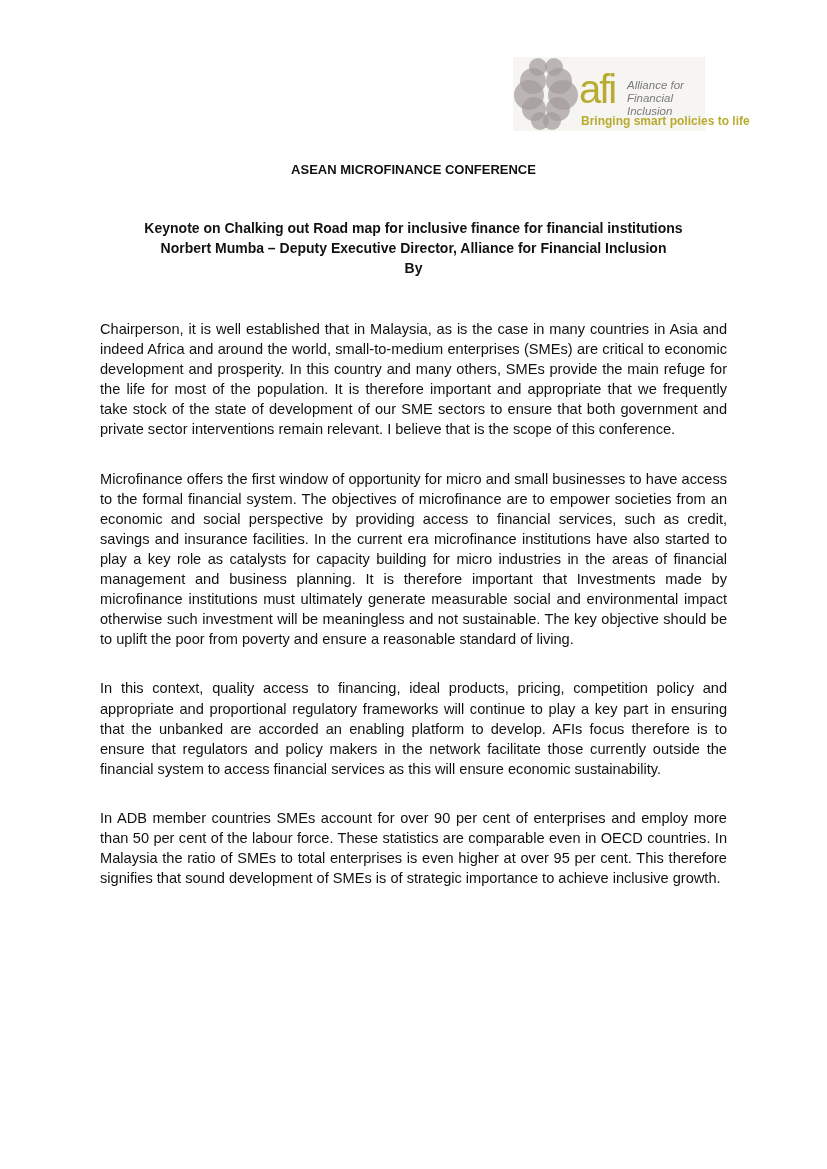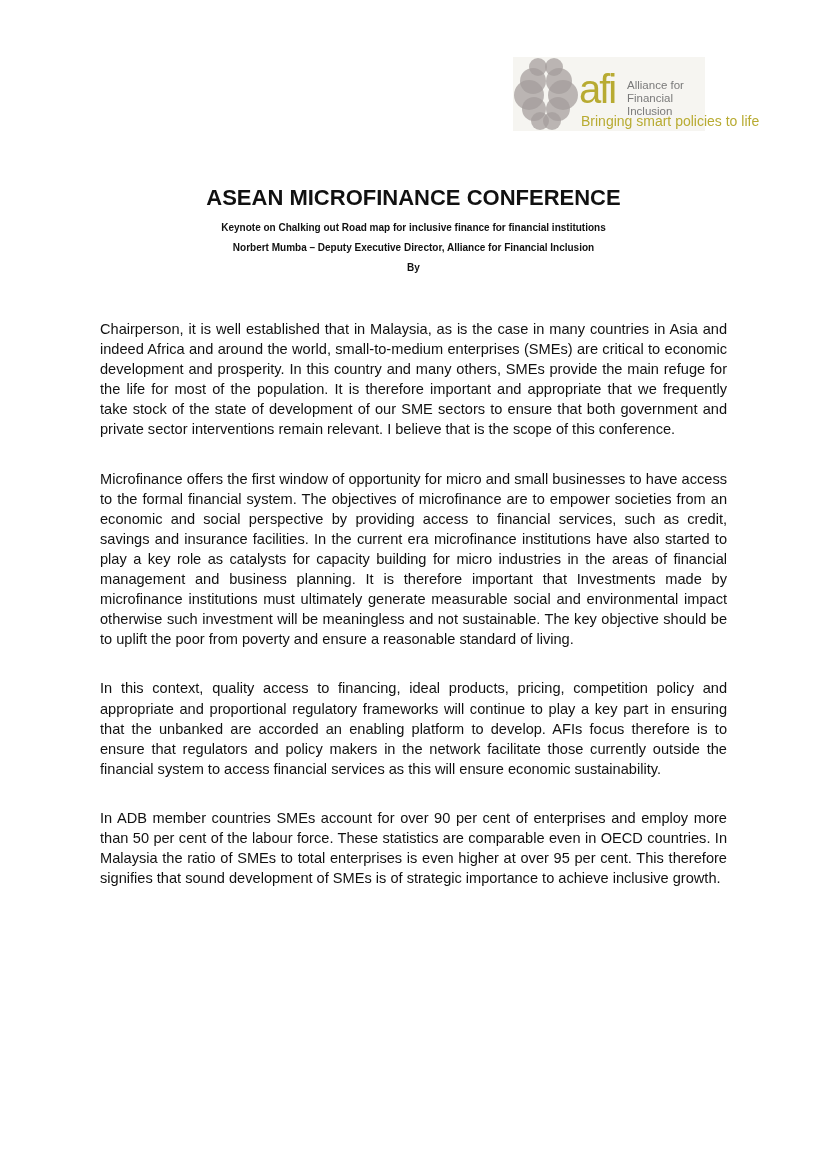--- a/index.html
+++ b/index.html
@@ -42,48 +42,50 @@
       font-weight: normal;
     }
     .logo-name {
       position: absolute;
       left: 114px;
       top: 22px;
       font-size: 11.5px;
       line-height: 13px;
       color: #7a7a7a;
       white-space: pre-line;
+      font-style: italic;
     }
     .logo-tagline {
       position: absolute;
       left: 68px;
       top: 58px;
-      font-size: 14px;
+      font-size: 12px;
       line-height: 13px;
       color: #b8ab32;
       white-space: nowrap;
+      font-weight: bold;
     }
     .title {
       position: absolute;
       left: 0;
       width: 827px;
-      top: 188px;
+      top: 160px;
       text-align: center;
       font-weight: bold;
-      font-size: 22px;
+      font-size: 13px;
       line-height: 20px;
     }
     .subtitle-block {
       position: absolute;
       left: 0;
       width: 827px;
       top: 218px;
       text-align: center;
       font-weight: bold;
-      font-size: 10px;
+      font-size: 14px;
       line-height: 20px;
     }
     .subtitle-block div { white-space: nowrap; }
     .body-text {
       position: absolute;
       left: 100px;
       width: 627px;
       top: 319px;
       font-size: 14.6px;
       line-height: 20.1px;

